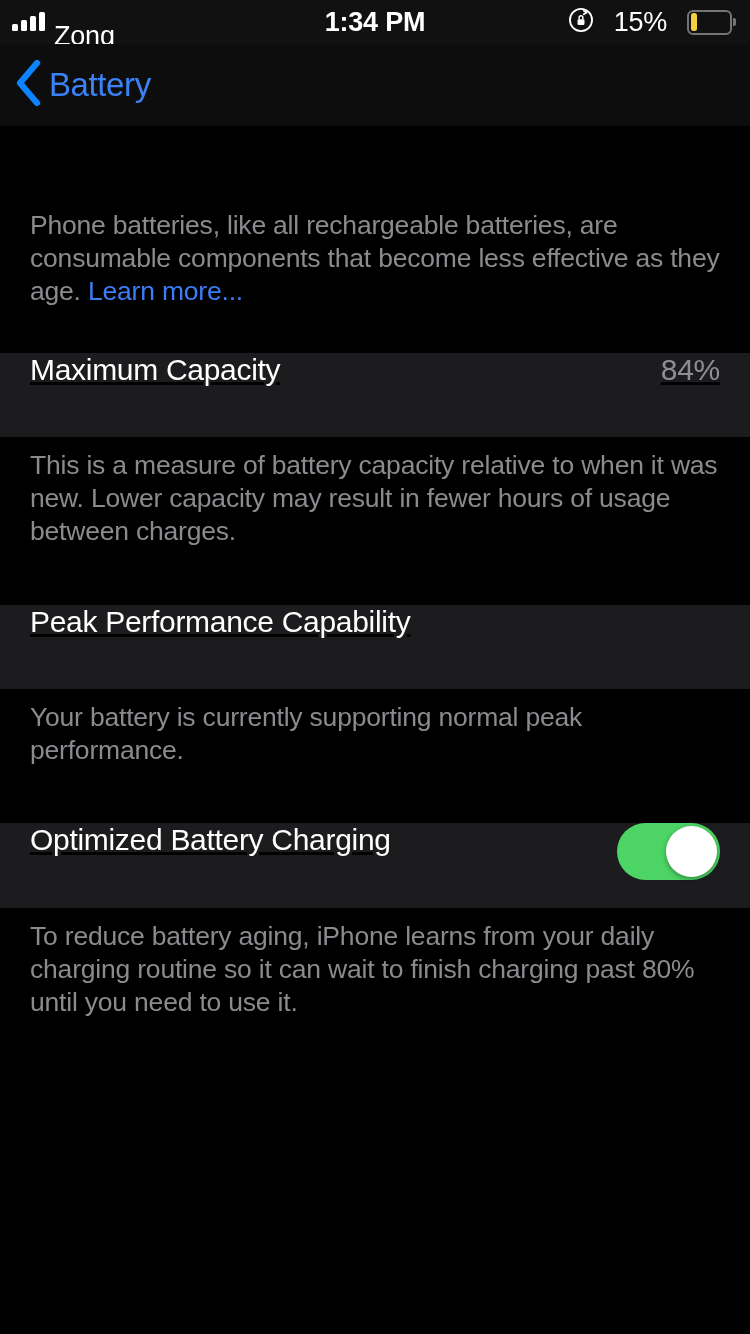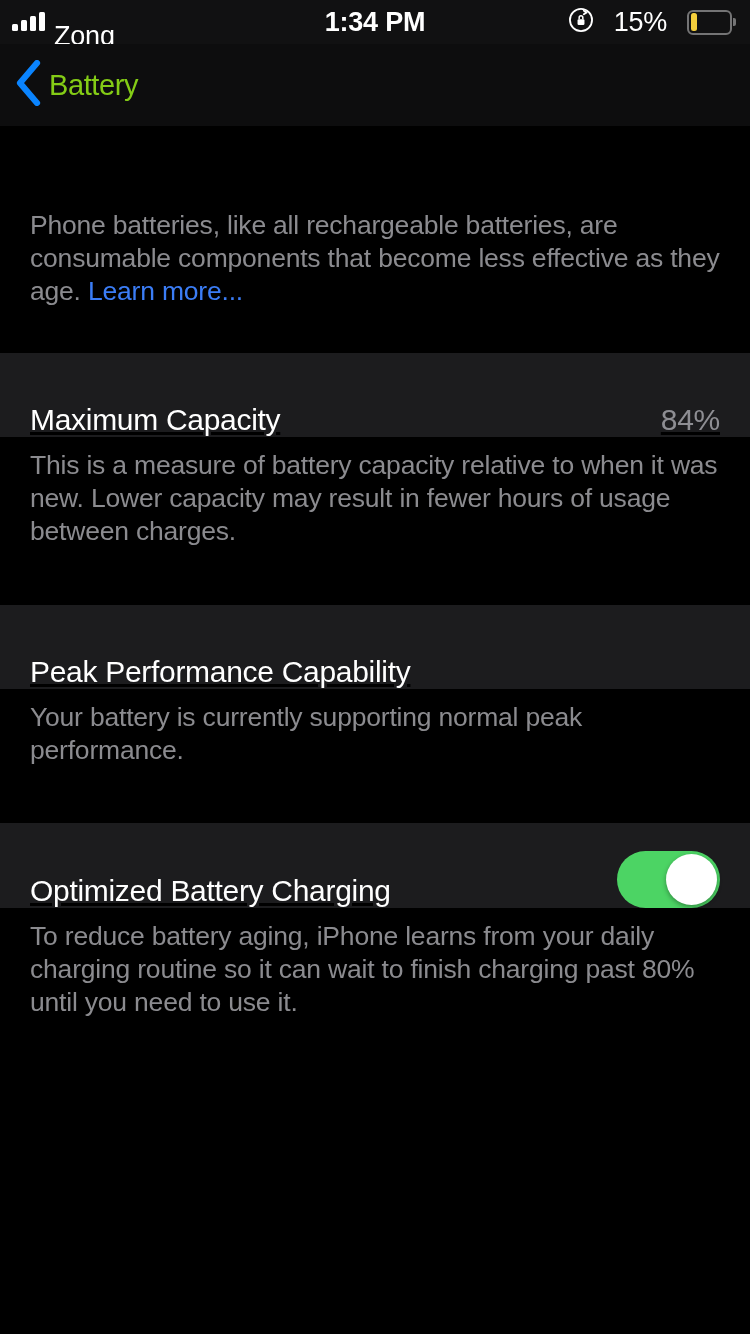--- a/index.html
+++ b/index.html
@@ -141,22 +141,22 @@
     display: flex;
     align-items: center;
     gap: 7px;
     padding-left: 14px;
     cursor: pointer;
     position: relative;
     z-index: 2;
   }
   .chevron-left-icon { display: block; }
   .back-label {
-    color: #84cc16;
-    font-size: 29px;
+    color: #3b82f6;
+    font-size: 33px;
     letter-spacing: -0.4px;
   }
 
   .nav-title {
     position: absolute;
     left: 0; right: 0;
     text-align: center;
     color: #ffffff;
     font-size: 33px;
     font-weight: bold;
@@ -184,21 +184,21 @@
   }
 
   .gap-top { height: 83px; }
 
   .pad-note { padding-top: 12px; padding-bottom: 14px; }
 
   .row {
     width: 750px;
     background: #1c1c1e;
     display: flex;
-    align-items: flex-end;
+    align-items: flex-start;
     padding: 0 30px;
     position: relative;
     gap: 32px;
   }
 
   .row-tall { height: 84px; }
 
   .row-title {
     color: #ffffff;
     font-size: 30px;

